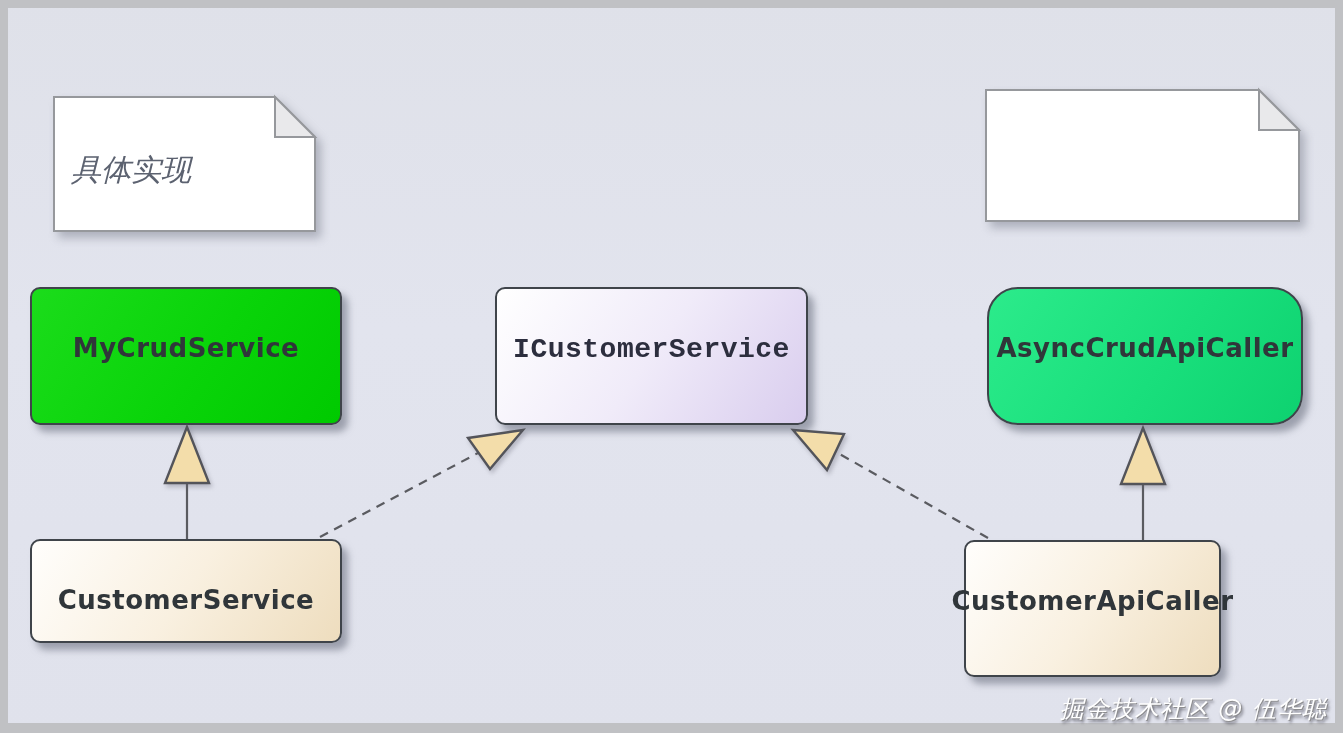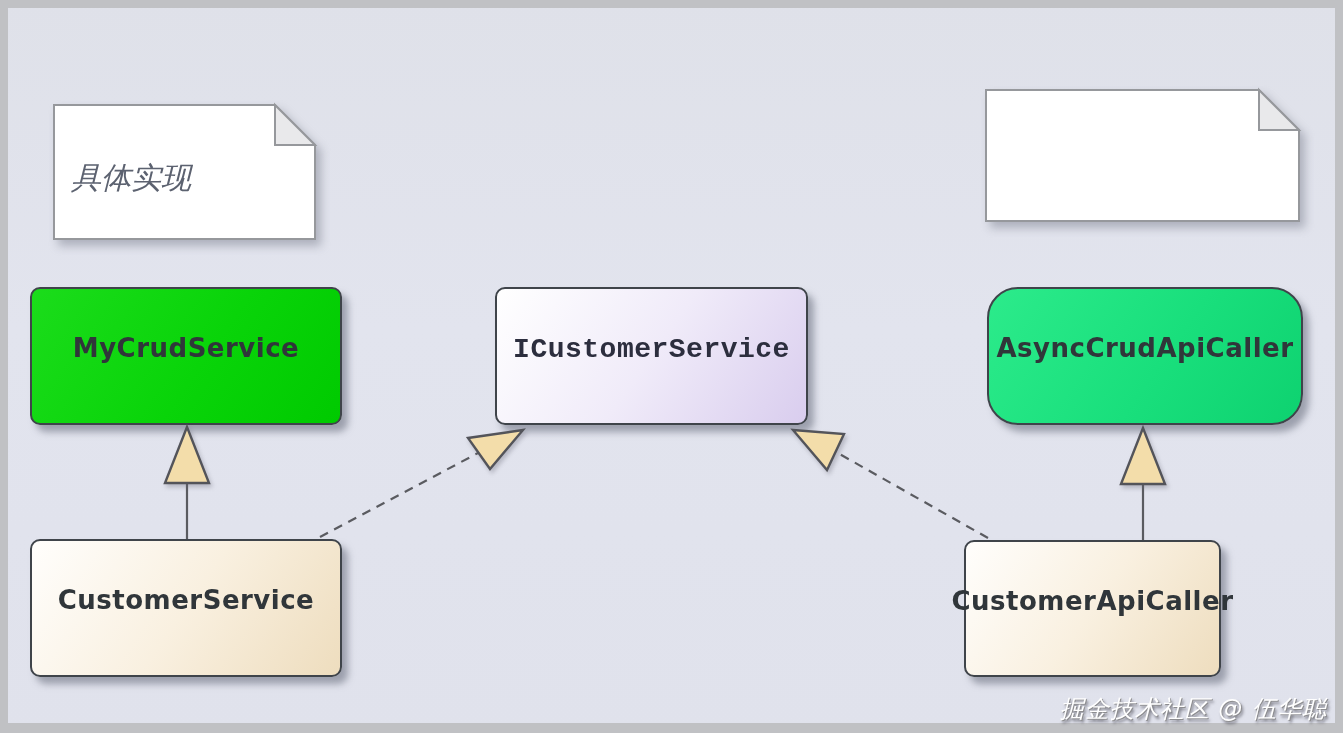--- a/index.html
+++ b/index.html
@@ -139,21 +139,21 @@
       <line class="conn-line dashed" x1="320" y1="537" x2="478" y2="453"></line>
       <polygon class="tri" points="523,430 468,438 490,469"></polygon>
     </g>
 
     <g>
       <line class="conn-line dashed" x1="988" y1="538" x2="836" y2="452"></line>
       <polygon class="tri" points="793,430 844,434 827,470"></polygon>
     </g>
   </svg>
 
-  <div class="uml-note" style="left:53px; top:104px; width:264px; height:137px;">
+  <div class="uml-note" style="left:53px; top:96px; width:264px; height:137px;">
     <svg width="264" height="137" viewBox="0 0 264 137">
       <g class="note-shadow">
         <polygon class="note-body" points="1,1 222,1 262,41 262,135 1,135"></polygon>
         <polygon class="note-fold" points="222,1 262,41 222,41"></polygon>
       </g>
     </svg>
     <span class="note-text">具体实现</span>
   </div>
 
   <div class="uml-note" style="left:985px; top:89px; width:316px; height:134px;">
@@ -170,21 +170,21 @@
   </div>
 
   <div class="uml-class fill-lavender iface" style="left:495px; top:287px; width:313px; height:138px;">
     <span class="class-name">ICustomerService</span>
   </div>
 
   <div class="uml-class fill-green-right single-name" style="left:987px; top:287px; width:316px; height:138px;">
     <span class="class-name">AsyncCrudApiCaller</span>
   </div>
 
-  <div class="uml-class fill-cream single-name" style="left:30px; top:539px; width:312px; height:138px;">
+  <div class="uml-class fill-cream single-name" style="left:30px; top:539px; width:312px; height:104px;">
     <span class="class-name">CustomerService</span>
   </div>
 
   <div class="uml-class fill-cream single-name" style="left:964px; top:540px; width:257px; height:137px;">
     <span class="class-name">CustomerApiCaller</span>
   </div>
 
   <div class="watermark">掘金技术社区 @ 伍华聪</div>
 
   <div class="frame"></div>

